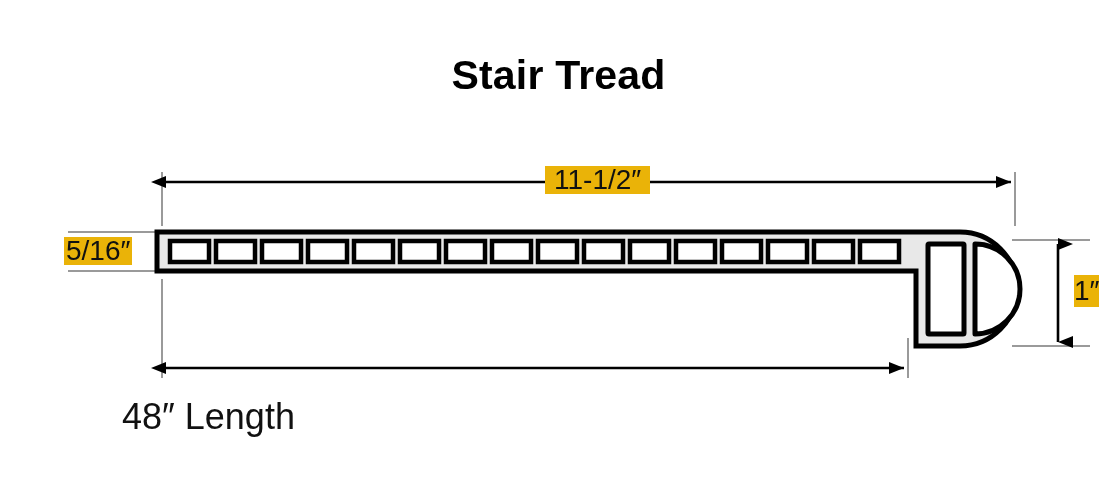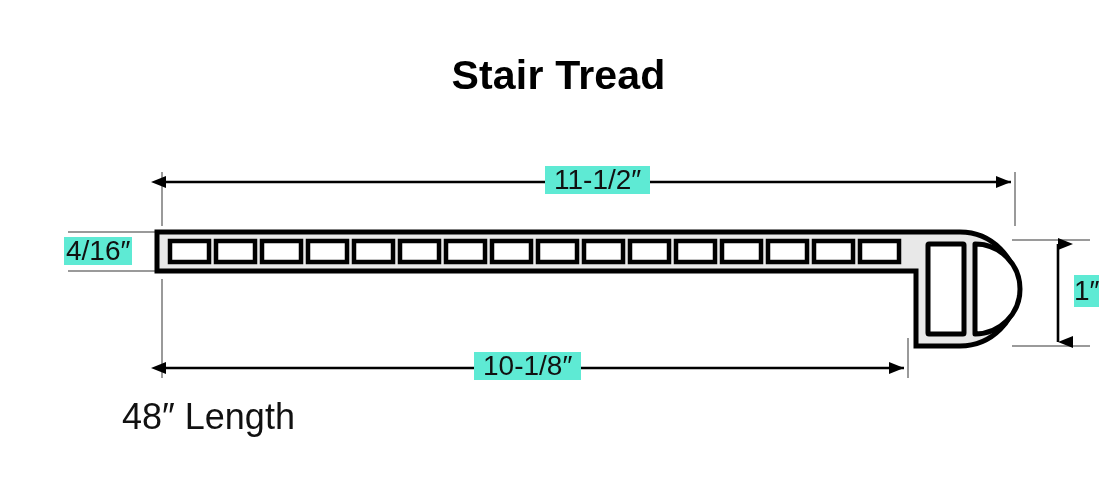--- a/index.html
+++ b/index.html
@@ -45,21 +45,21 @@
     color: #111111;
     font-family: "Liberation Sans", sans-serif;
     white-space: nowrap;
   }
 
   .dim-label {
     position: absolute;
     font-size: 28px;
     font-weight: 500;
     color: #111111;
-    background: #5eead4;
+    background: #eab308;
     font-family: "Liberation Sans", sans-serif;
     white-space: nowrap;
     line-height: 1;
   }
   .dim-top {
     left: 545px;
     top: 166px;
     padding: 0 9px;
   }
   .dim-bottom {
@@ -157,21 +157,20 @@
     </g>
 
     <rect x="928" y="244" width="36" height="90" rx="1" fill="#ffffff" stroke="#000000" stroke-width="5"></rect>
     <path d="M 975 244
              L 975 334
              A 45 45 0 0 0 975 244 Z" fill="#ffffff" stroke="#000000" stroke-width="5" stroke-linejoin="round"></path>
   </svg>
 
   <div class="dim-label dim-top">11-1/2″</div>
 
-  <div class="dim-label dim-bottom">10-1/8″</div>
 
-  <div class="dim-label dim-left">4/16″</div>
+  <div class="dim-label dim-left">5/16″</div>
 
   <div class="dim-label dim-right">1″</div>
 
   <div class="caption">48″ Length</div>
 
 </div>
 
 </body></html>

